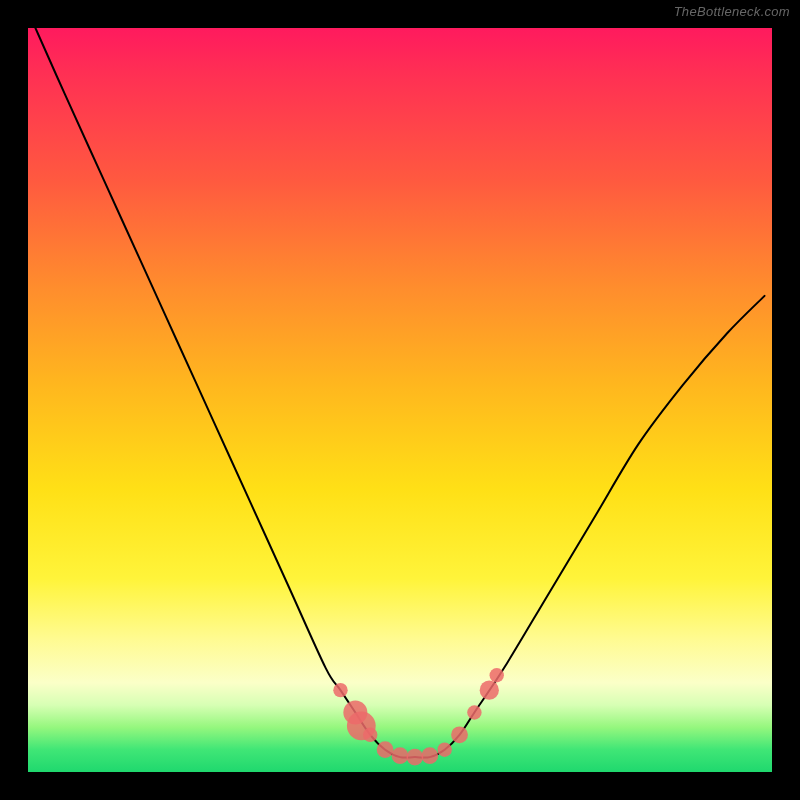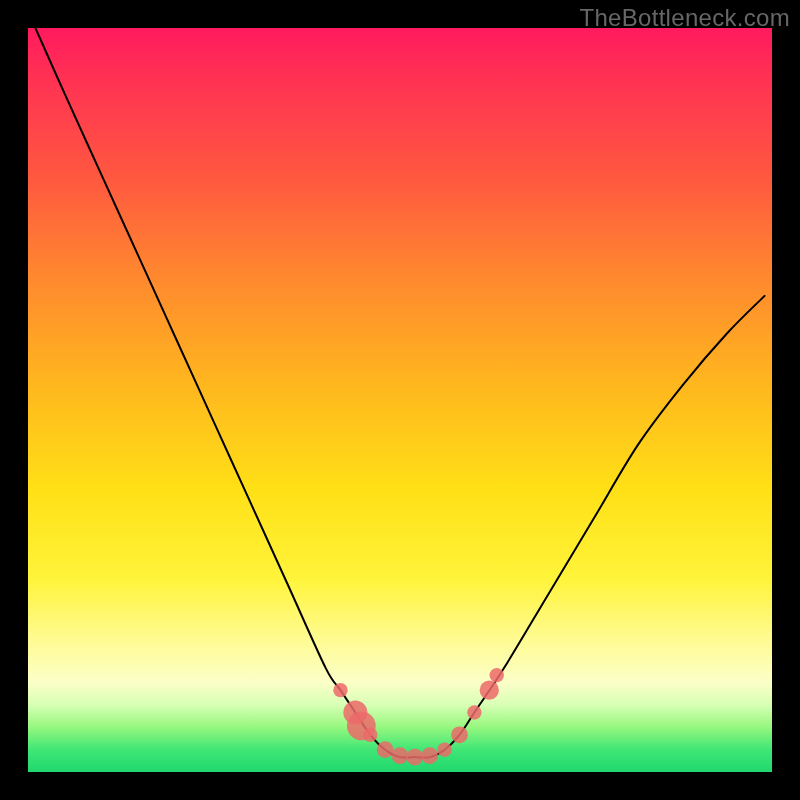--- a/index.html
+++ b/index.html
@@ -40,24 +40,25 @@
       #95f77e 94%,
       #40e676 97%,
       #1fd86e 100%
     );
   }
   .watermark {
     position: absolute;
     top: 4px;
     right: 10px;
     color: #666;
-    font-size: 24px;
+    font-size: 13px;
     font-weight: 500;
     letter-spacing: 0.3px;
     user-select: none;
+    font-style: italic;
   }
   svg.curve {
     position: absolute;
     top: 0; left: 0;
     width: 744px;
     height: 744px;
   }
 </style>
 </head>
 <body>

